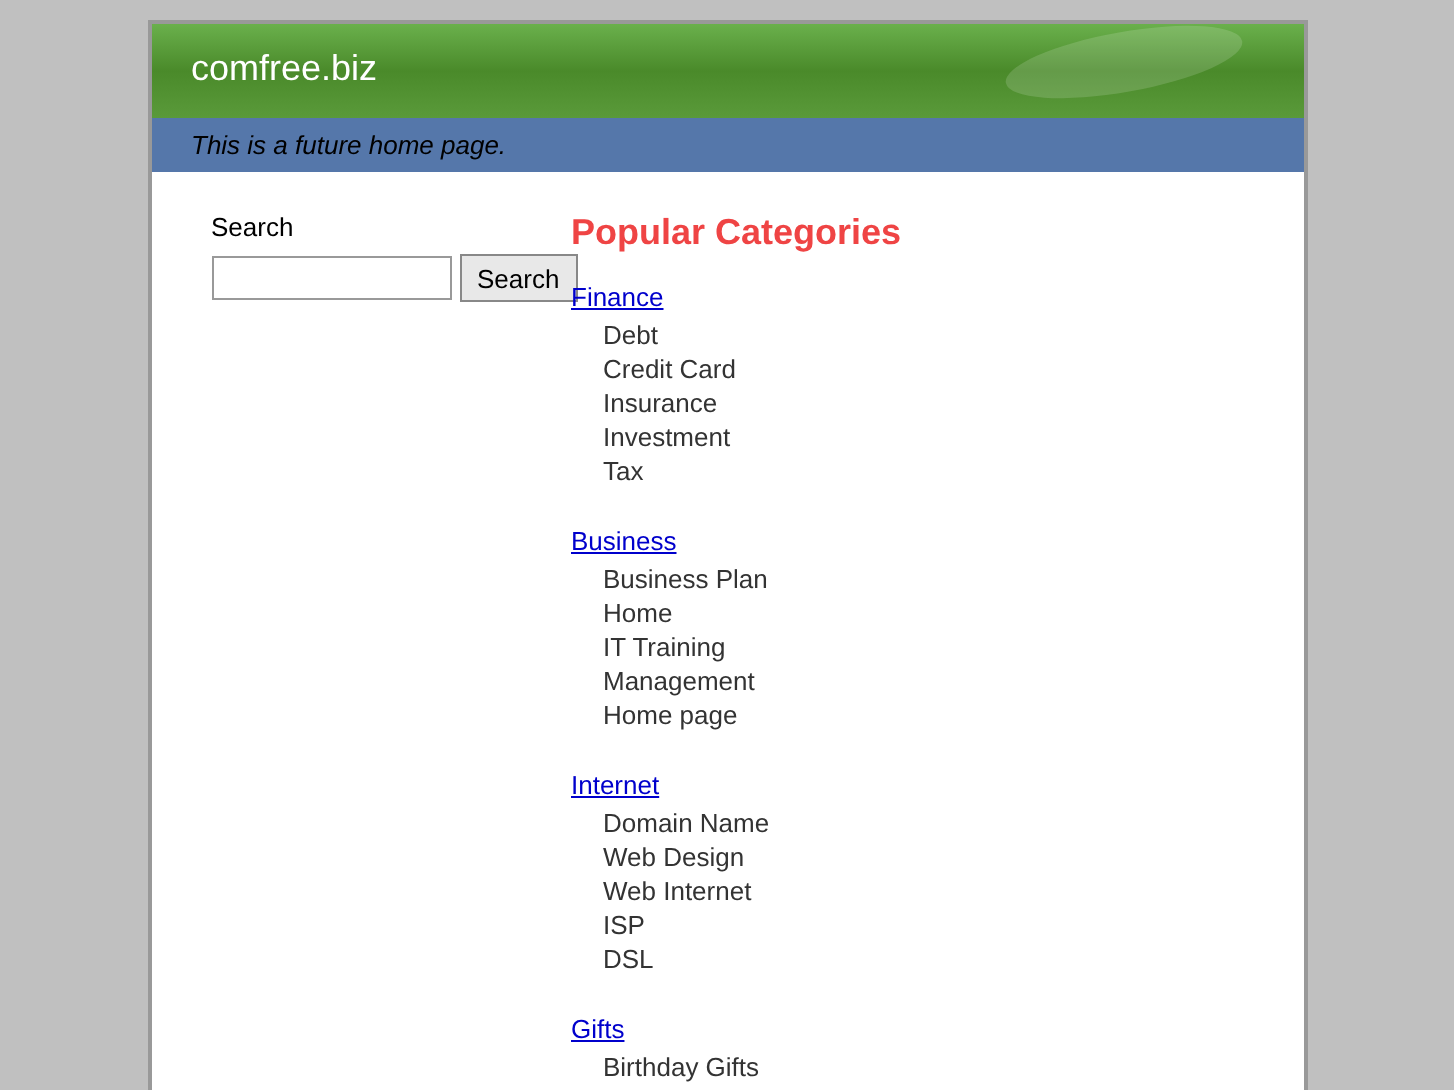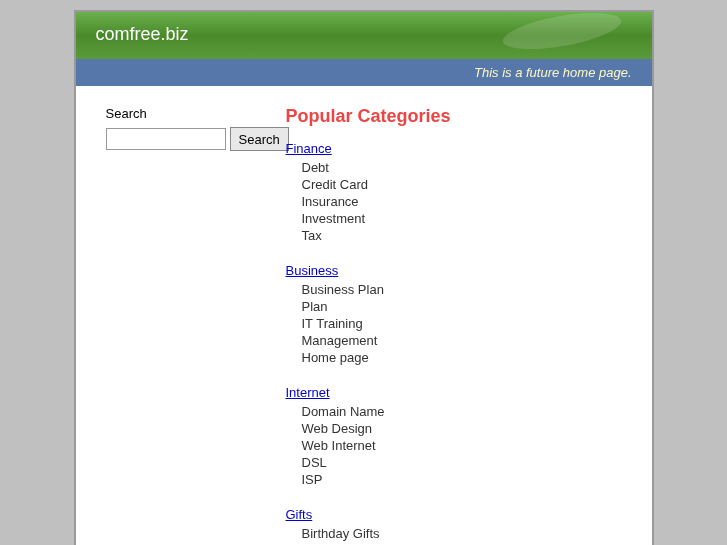--- a/index.html
+++ b/index.html
@@ -40,22 +40,22 @@
       color: #fff;
       font-size: 18px;
       font-weight: normal;
       font-family: Arial, sans-serif;
       margin-top: 10px;
     }
 
     .tagline-bar {
       background: #5577aa;
       padding: 6px 20px;
-      text-align: right;
-      color: #fef9c3;
+      text-align: left;
+      color: #000000;
       font-style: italic;
       font-size: 13px;
     }
 
     .main-content {
       display: flex;
       padding: 20px 20px 20px 30px;
       min-height: 400px;
     }
 
@@ -152,32 +152,32 @@
             <a class="category-link">Finance</a>
             <span class="sub-item">Debt</span>
             <span class="sub-item">Credit Card</span>
             <span class="sub-item">Insurance</span>
             <span class="sub-item">Investment</span>
             <span class="sub-item">Tax</span>
           </div>
           <div class="category-group">
             <a class="category-link">Business</a>
             <span class="sub-item">Business Plan</span>
-            <span class="sub-item">Plan</span>
+            <span class="sub-item">Home</span>
             <span class="sub-item">IT Training</span>
             <span class="sub-item">Management</span>
             <span class="sub-item">Home page</span>
           </div>
           <div class="category-group">
             <a class="category-link">Internet</a>
             <span class="sub-item">Domain Name</span>
             <span class="sub-item">Web Design</span>
             <span class="sub-item">Web Internet</span>
+            <span class="sub-item">ISP</span>
             <span class="sub-item">DSL</span>
-            <span class="sub-item">ISP</span>
           </div>
           <div class="category-group">
             <a class="category-link">Gifts</a>
             <span class="sub-item">Birthday Gifts</span>
             <span class="sub-item">Wedding</span>
           </div>
         </div>
     </div>
   </div>
 </div>

